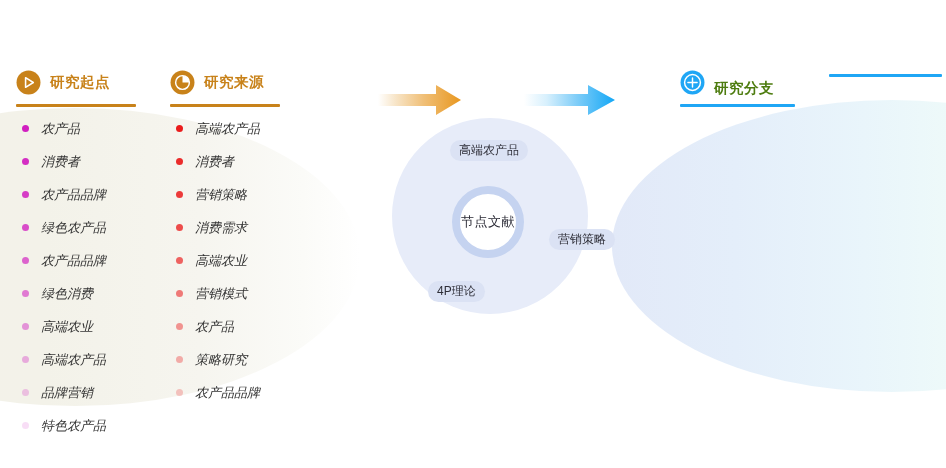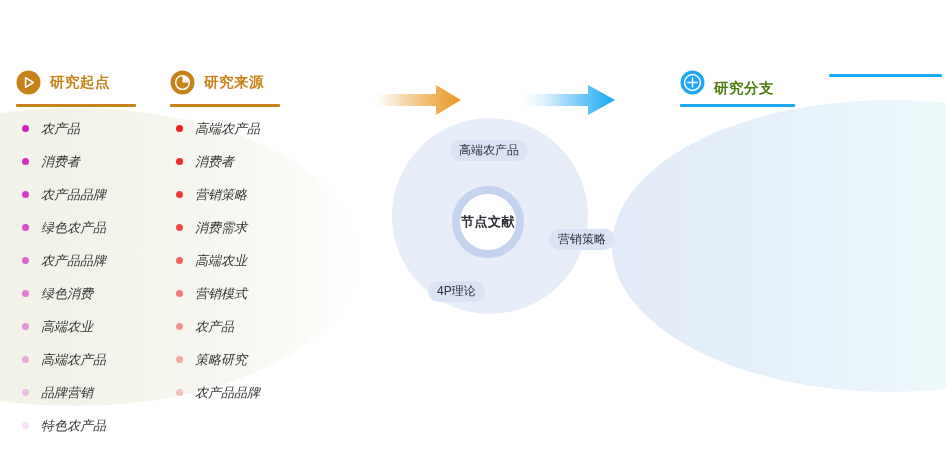--- a/index.html
+++ b/index.html
@@ -58,21 +58,21 @@
     border-radius:50%;
     background:#e7ecf9;
   }
   #node-core {
     position:absolute; left:452px; top:186px; width:72px; height:72px;
     border-radius:50%;
     background:#ffffff;
     border:8px solid #c5d3f0;
     display:flex; align-items:center; justify-content:center;
   }
-  #node-core span { font-size:13px; font-weight:bold; color:#2a2a35; letter-spacing:.5px; }
+  #node-core span { font-size:13px; font-weight:normal; color:#2a2a35; letter-spacing:.5px; }
 
   .pill {
     position:absolute;
     background:#dbe2f4;
     color:#2e2e38;
     font-size:12px;
     padding:4px 9px 5px;
     border-radius:11px;
     white-space:nowrap;
     line-height:1;

